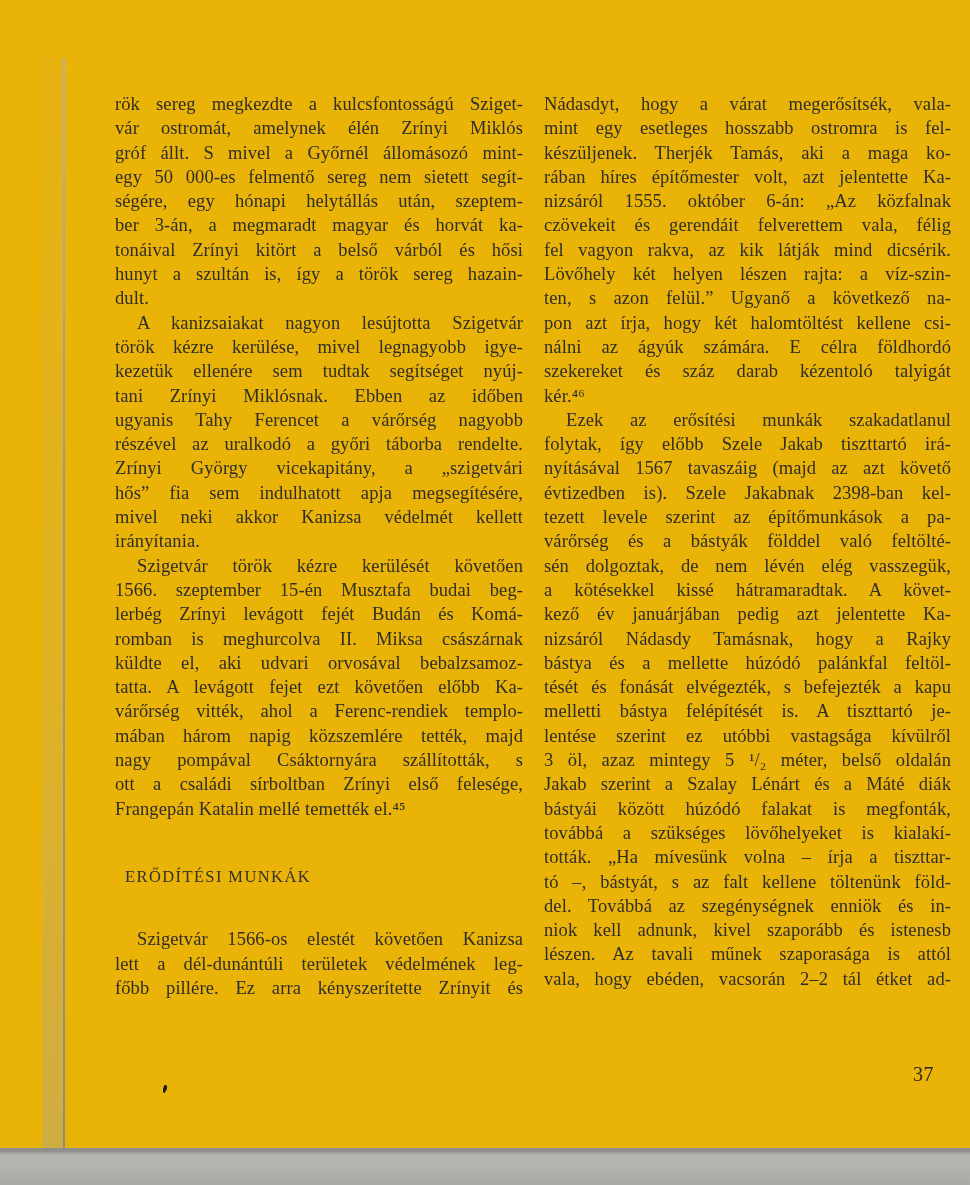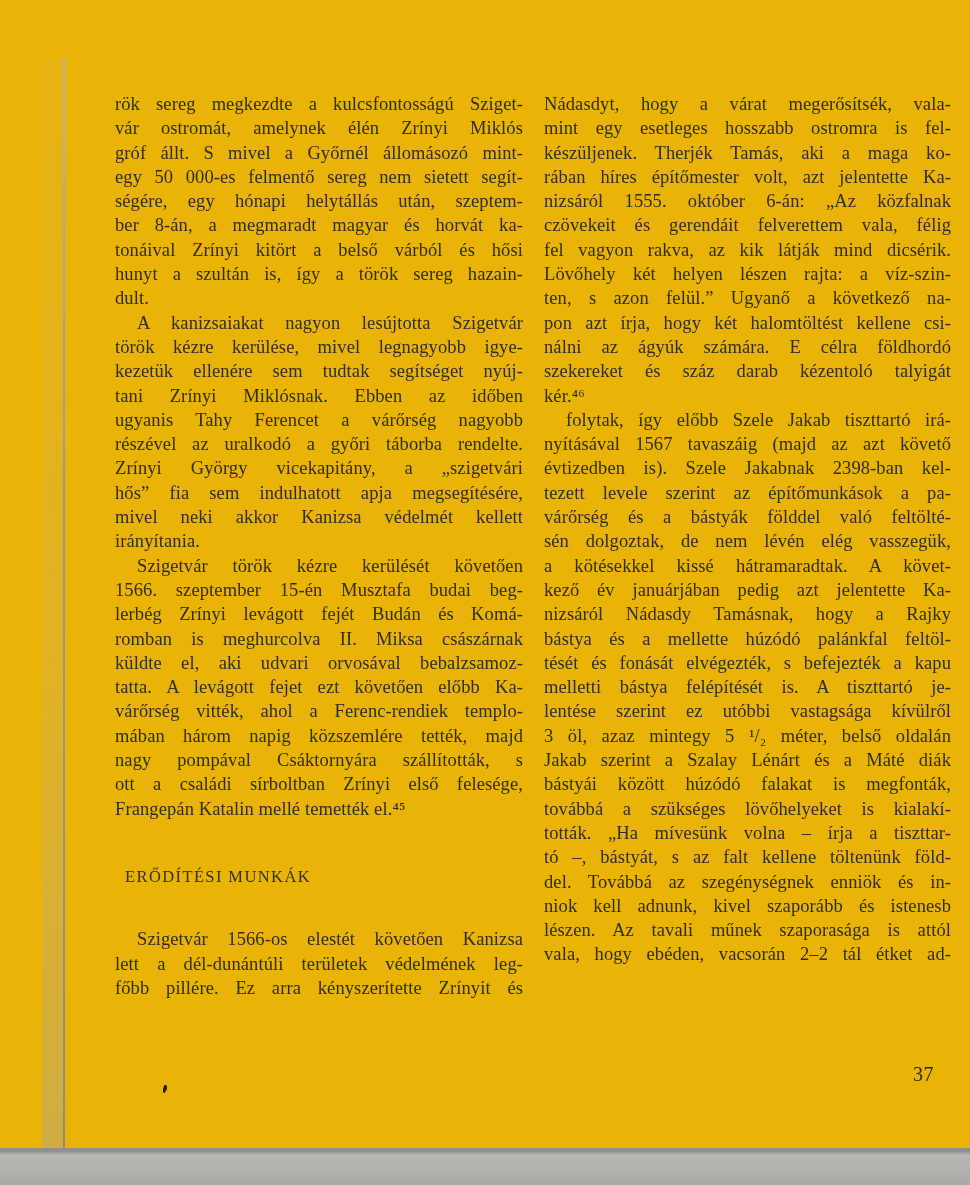--- a/index.html
+++ b/index.html
@@ -65,21 +65,21 @@
   <div class="spine-shade"></div>
   <div class="spine-line"></div>
 
   <div class="col col-left" id="col-left">
       <div class="para">
         <div class="tline">rök sereg megkezdte a kulcsfontosságú Sziget-</div>
         <div class="tline">vár ostromát, amelynek élén Zrínyi Miklós</div>
         <div class="tline">gróf állt. S mivel a Győrnél állomásozó mint-</div>
         <div class="tline">egy 50 000-es felmentő sereg nem sietett segít-</div>
         <div class="tline">ségére, egy hónapi helytállás után, szeptem-</div>
-        <div class="tline">ber 8-án, a megmaradt magyar és horvát ka-</div>
+        <div class="tline">ber 3-án, a megmaradt magyar és horvát ka-</div>
         <div class="tline">tonáival Zrínyi kitört a belső várból és hősi</div>
         <div class="tline">hunyt a szultán is, így a török sereg hazain-</div>
         <div class="tline endline">dult.</div>
       </div>
       <div class="para indent">
         <div class="tline">A kanizsaiakat nagyon lesújtotta Szigetvár</div>
         <div class="tline">török kézre kerülése, mivel legnagyobb igye-</div>
         <div class="tline">kezetük ellenére sem tudtak segítséget nyúj-</div>
         <div class="tline">tani Zrínyi Miklósnak. Ebben az időben</div>
         <div class="tline">ugyanis Tahy Ferencet a várőrség nagyobb</div>
@@ -119,20 +119,21 @@
         <div class="tline">czövekeit és gerendáit felverettem vala, félig</div>
         <div class="tline">fel vagyon rakva, az kik látják mind dicsérik.</div>
         <div class="tline">Lövőhely két helyen lészen rajta: a víz-szin-</div>
         <div class="tline">ten, s azon felül.” Ugyanő a következő na-</div>
         <div class="tline">pon azt írja, hogy két halomtöltést kellene csi-</div>
         <div class="tline">nálni az ágyúk számára. E célra földhordó</div>
         <div class="tline">szekereket és száz darab kézentoló talyigát</div>
         <div class="tline endline">kér.⁴⁶</div>
       </div>
       <div class="para indent">
+        <div class="tline">Ezek az erősítési munkák szakadatlanul</div>
         <div class="tline">folytak, így előbb Szele Jakab tiszttartó irá-</div>
         <div class="tline">nyításával 1567 tavaszáig (majd az azt követő</div>
         <div class="tline">évtizedben is). Szele Jakabnak 2398-ban kel-</div>
         <div class="tline">tezett levele szerint az építőmunkások a pa-</div>
         <div class="tline">várőrség és a bástyák földdel való feltölté-</div>
         <div class="tline">sén dolgoztak, de nem lévén elég vasszegük,</div>
         <div class="tline">a kötésekkel kissé hátramaradtak. A követ-</div>
         <div class="tline">kező év januárjában pedig azt jelentette Ka-</div>
         <div class="tline">nizsáról Nádasdy Tamásnak, hogy a Rajky</div>
         <div class="tline">bástya és a mellette húzódó palánkfal feltöl-</div>

